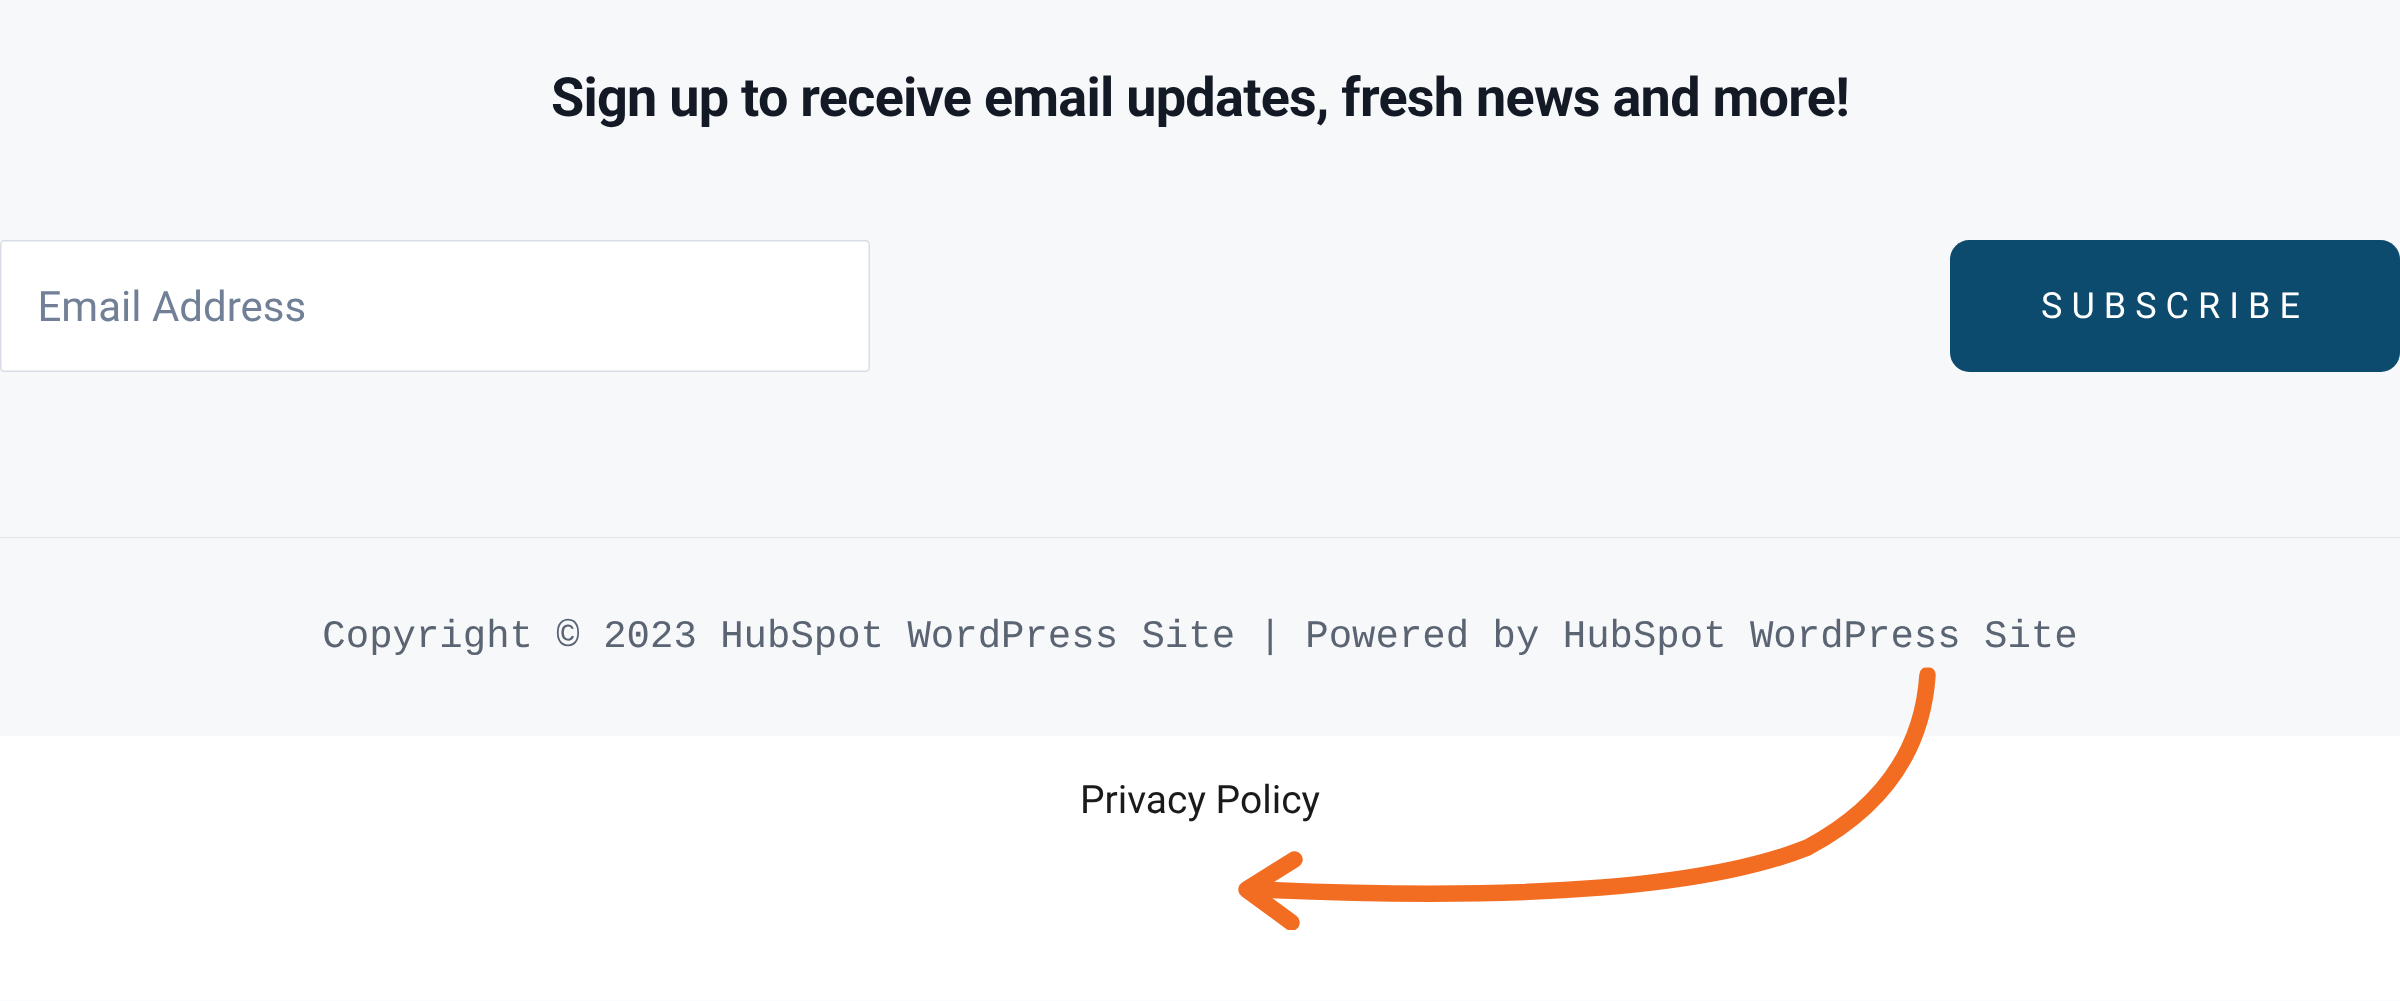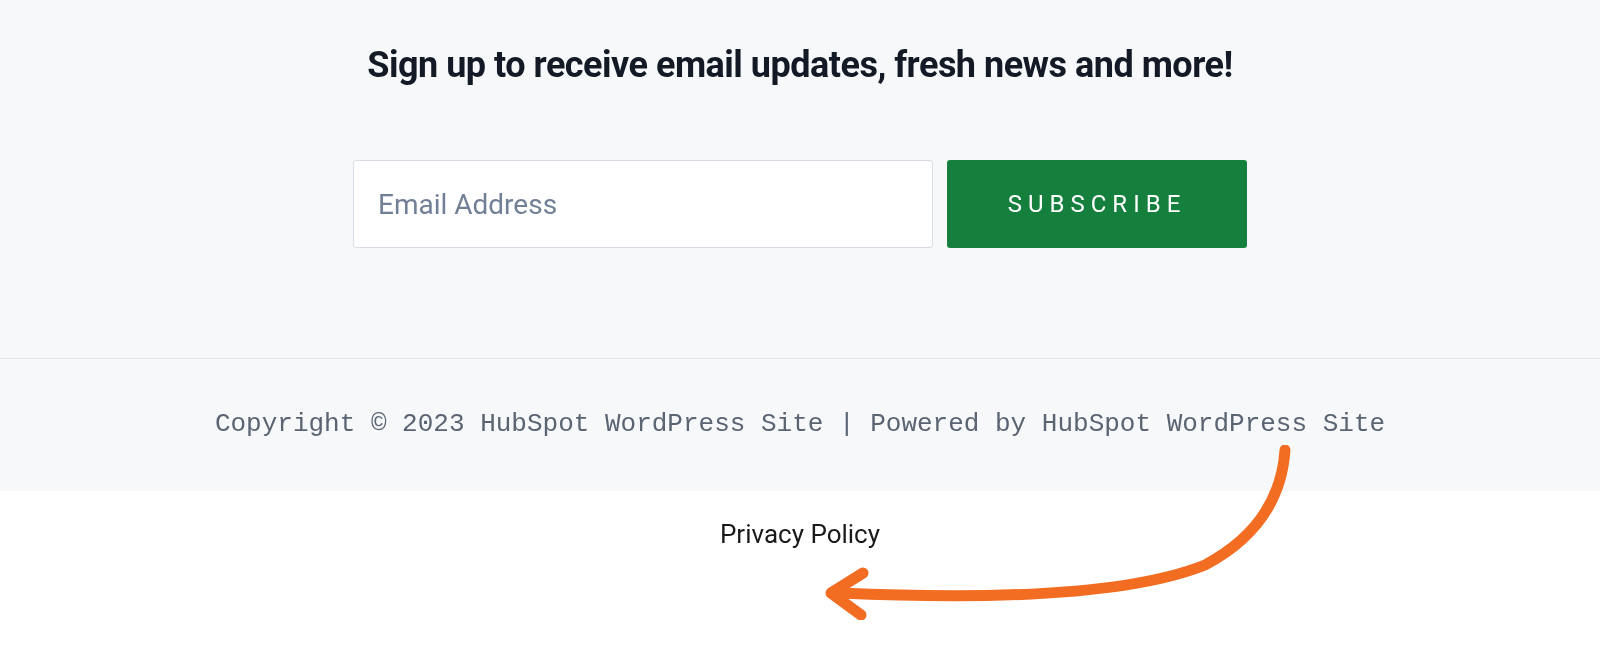--- a/index.html
+++ b/index.html
@@ -26,21 +26,21 @@
       font-size: 36px;
       font-weight: 700;
       color: #131a26;
       line-height: 1.4;
       max-width: 900px;
       margin: 0 auto;
       letter-spacing: -0.5px;
     }
     .signup-form {
       display: flex;
-      justify-content: center;
+      justify-content: space-between;
       align-items: stretch;
       gap: 14px;
       margin-top: 70px;
     }
     .email-input {
       width: 580px;
       height: 88px;
       border: 1px solid #d8dde5;
       border-radius: 3px;
       background: #ffffff;
@@ -49,24 +49,24 @@
       color: #4a5568;
       font-family: inherit;
       outline: none;
     }
     .email-input::placeholder {
       color: #718096;
     }
     .subscribe-button {
       width: 300px;
       height: 88px;
-      background: #15803d;
+      background: #0c4a6e;
       color: #ffffff;
       border: none;
-      border-radius: 3px;
+      border-radius: 13px;
       font-size: 24px;
       font-weight: 400;
       letter-spacing: 6px;
       cursor: pointer;
       font-family: inherit;
     }
     .copyright-section {
       background: #f7f8fa;
       padding: 50px 0 52px 0;
       text-align: center;

